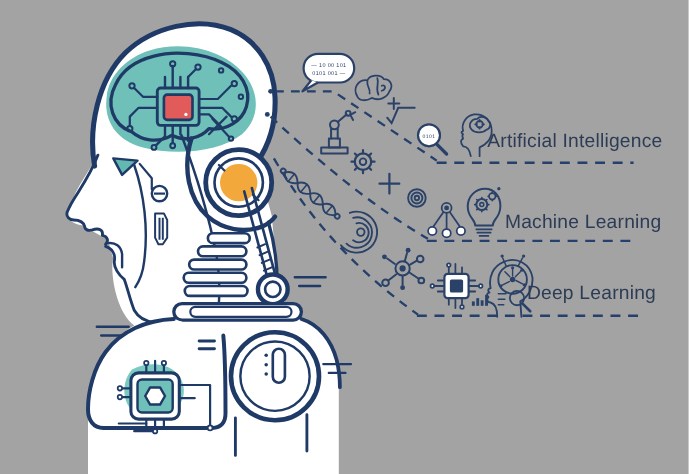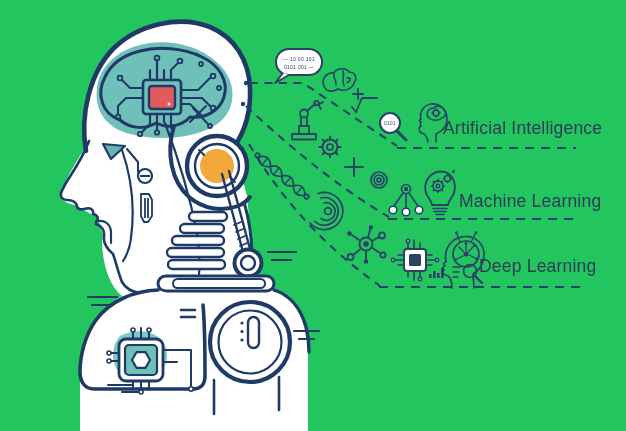--- a/index.html
+++ b/index.html
@@ -1,16 +1,16 @@
 <!DOCTYPE html>
 <html><head>
 <meta charset="utf-8">
 <style>
   html,body{margin:0;padding:0;background:#e9e9ea;font-family:"Liberation Sans",sans-serif;}
-  .stage{position:relative;width:626px;height:431px;background:#22c55e;overflow:hidden;}
+  .stage{position:relative;width:626px;height:431px;background:#a3a3a3;overflow:hidden;}
   svg{position:absolute;inset:0;display:block;}
   text{font-family:"Liberation Sans",sans-serif;}
   .label{font-size:17.5px;fill:#2d3c55;letter-spacing:.2px;}
   .tinytext{font-size:5px;fill:#2a4168;letter-spacing:.3px;}
   .magtext{font-size:4.6px;fill:#2a4168;letter-spacing:.4px;}
 </style>
 </head>
 <body>
 
 <div class="stage">

